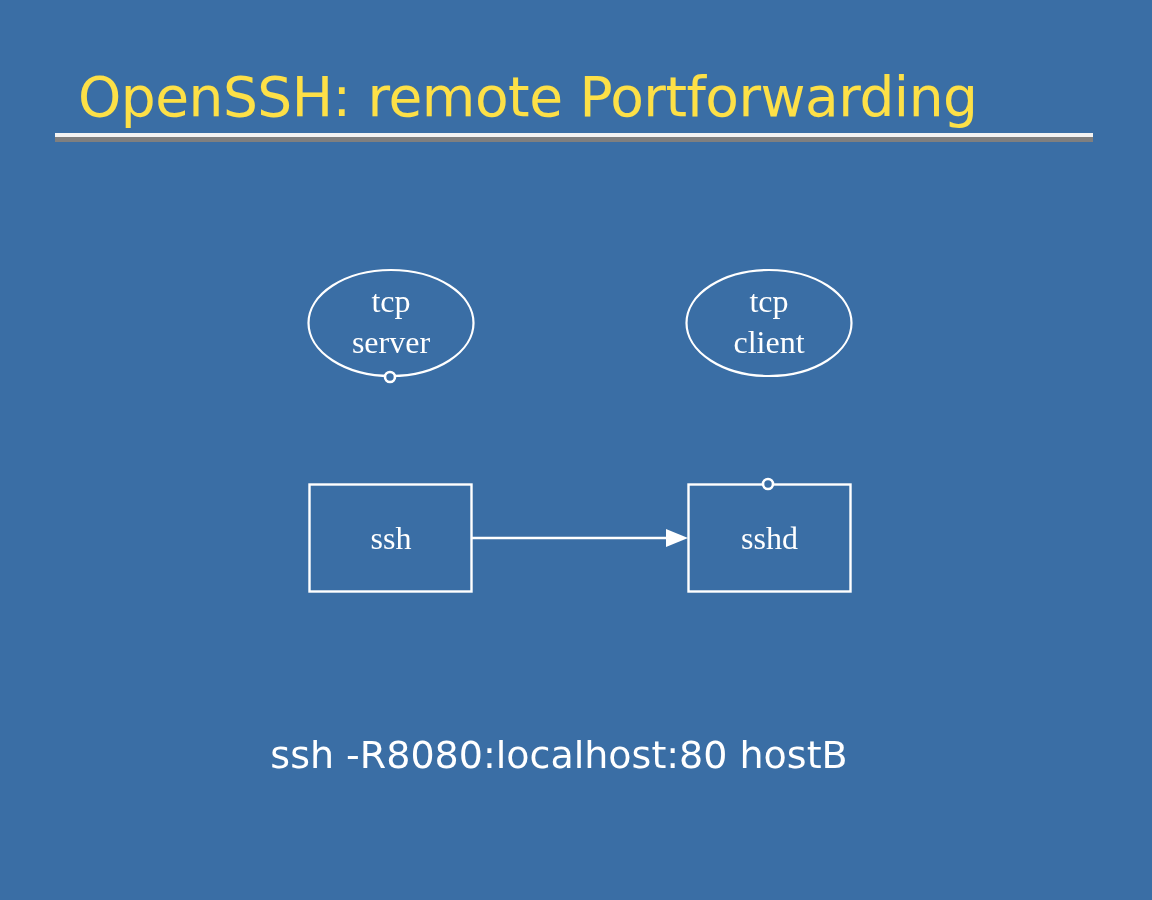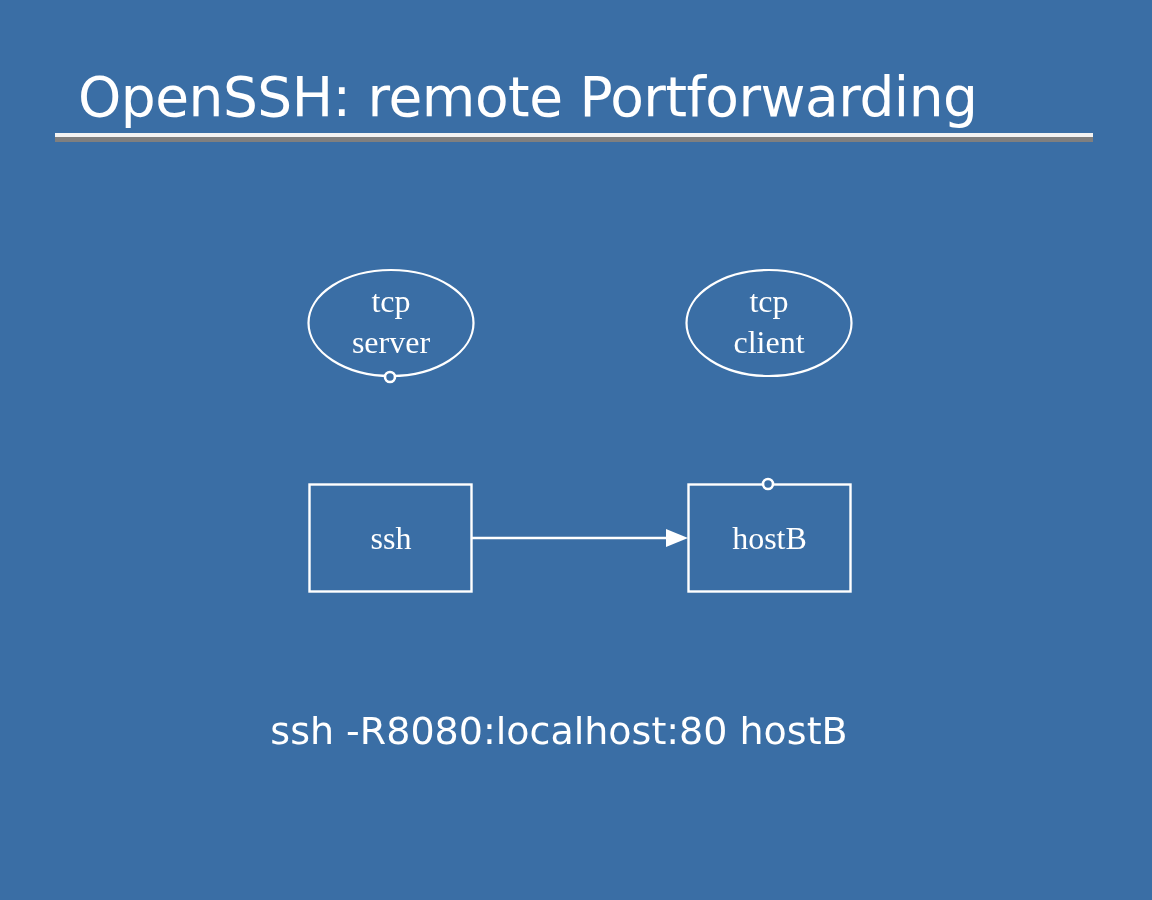--- a/index.html
+++ b/index.html
@@ -18,21 +18,21 @@
     background: #3a6ea5;
     overflow: hidden;
   }
 
   
   #slide-title {
     position: absolute;
     left: 78px;
     top: 62px;
     width: 1020px;
-    color: #ffffff;
+    color: #fde047;
     font-family: "DejaVu Sans", sans-serif;
     font-size: 55px;
     font-weight: 400;
     letter-spacing: -0.5px;
     line-height: 70px;
     white-space: nowrap;
   }
 
   
   #title-rule {
@@ -97,21 +97,21 @@
   #label-sshd {
     left: 688px;
     top: 518px;
     width: 163px;
   }
 
   
   #command-text {
     position: absolute;
     left: 0;
-    top: 706px;
+    top: 730px;
     width: 1118px;
     text-align: center;
     color: #ffffff;
     font-family: "DejaVu Sans", sans-serif;
     font-size: 38px;
     line-height: 50px;
     white-space: nowrap;
   }
 </style>
 </head>
@@ -145,17 +145,17 @@
   </svg>
 
   <div class="node-label" id="label-tcp-server">tcp
 server</div>
 
   <div class="node-label" id="label-tcp-client">tcp
 client</div>
 
   <div class="node-label" id="label-ssh">ssh</div>
 
-  <div class="node-label" id="label-sshd">hostB</div>
+  <div class="node-label" id="label-sshd">sshd</div>
 
   <div id="command-text">ssh -R8080:localhost:80 hostB</div>
 
 </div>
 
 </body></html>

